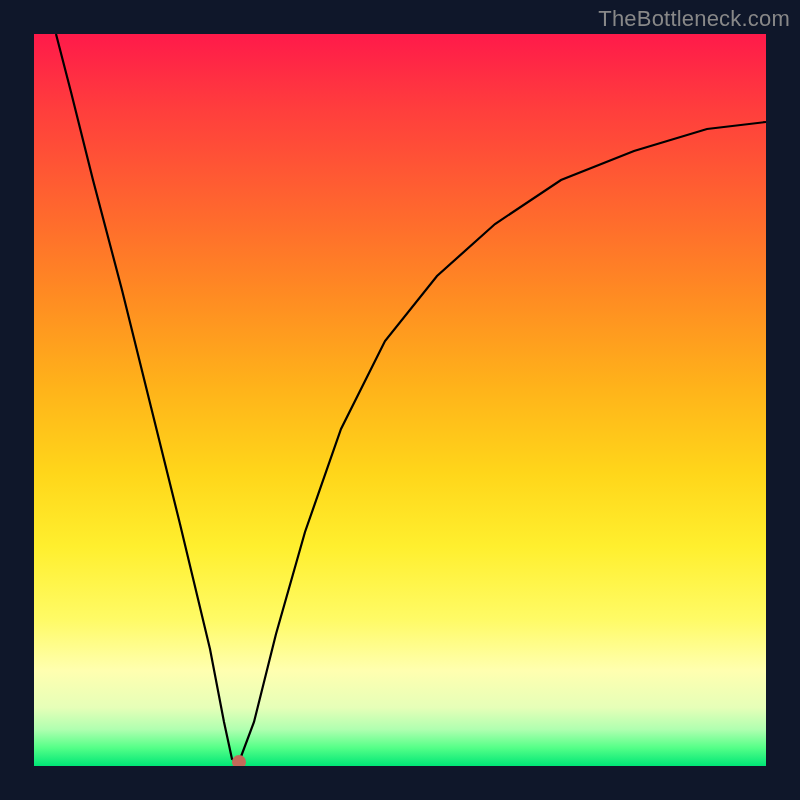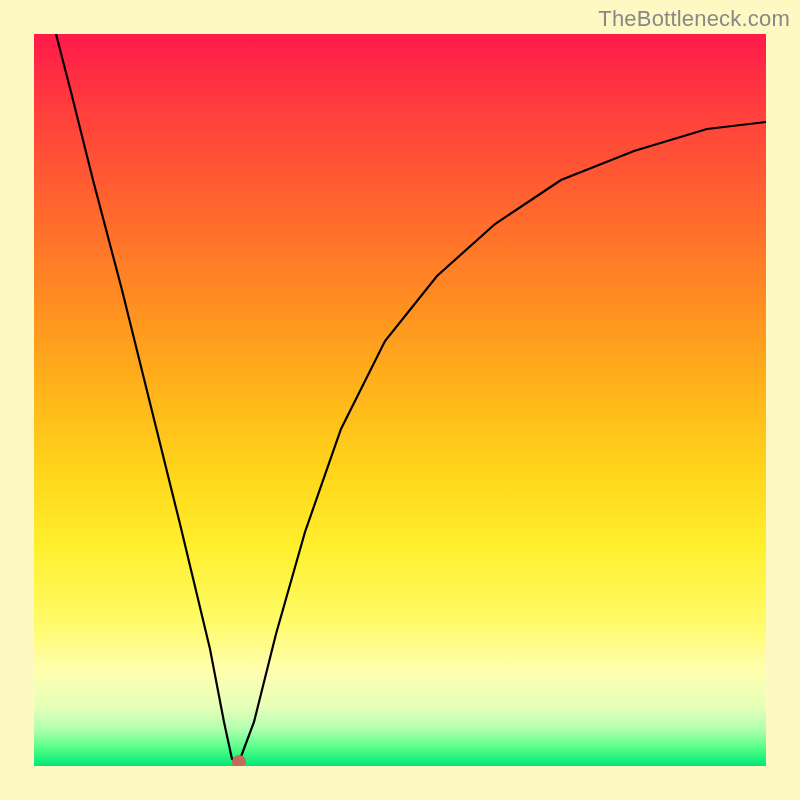--- a/index.html
+++ b/index.html
@@ -9,21 +9,21 @@
     background: #000;
     position: relative;
     font-family: Arial, sans-serif;
   }
   .frame {
     position: absolute;
     top: 0;
     left: 0;
     width: 800px;
     height: 800px;
-    background: #fef9c3;
+    background: #0f172a;
   }
   .plot-area {
     position: absolute;
     top: 34px;
     left: 34px;
     width: 732px;
     height: 732px;
     overflow: hidden;
   }
   .gradient {

